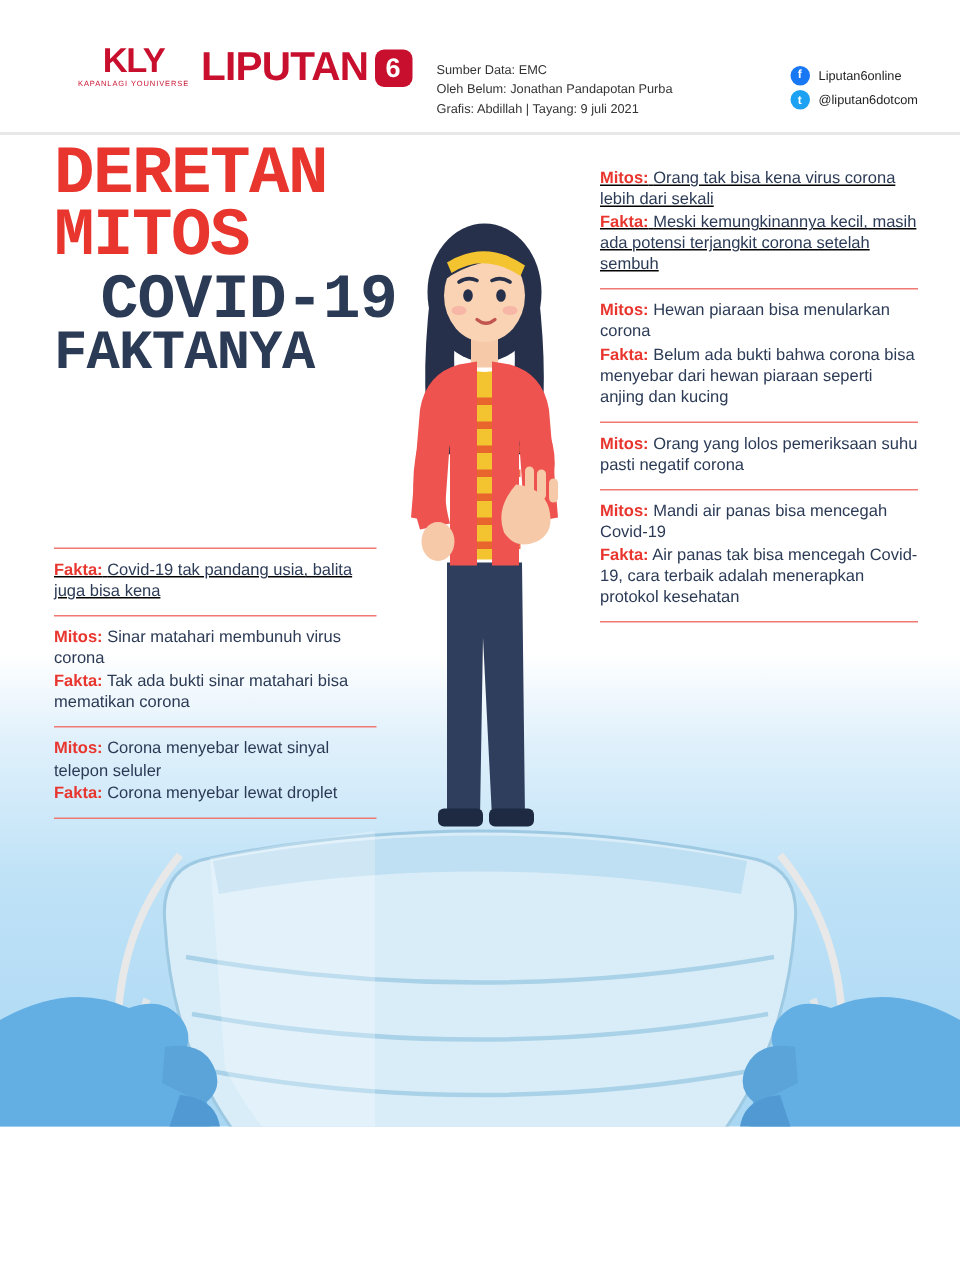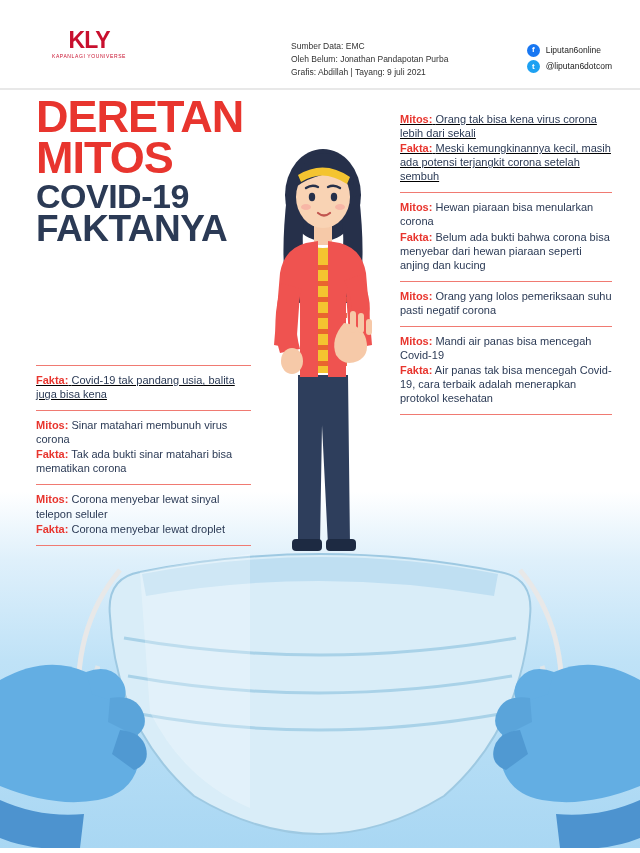--- a/index.html
+++ b/index.html
@@ -4,21 +4,21 @@
 <style>
   html,body{margin:0;padding:0;}
   body{
     width:640px;height:853px;
     background:#ffffff;
     font-family:"Liberation Sans", sans-serif;
     overflow:hidden;
   }
   .poster{
     position:relative;
-    width:640px;height:848px;
+    width:640px;height:751px;
     background:
       linear-gradient(180deg,#ffffff 0%,#ffffff 58%,#dff0fb 66%,#bfe2f7 78%,#a9d7f3 100%);
     overflow:hidden;
   }
   
   .header{
     position:absolute;top:0;left:0;width:640px;height:88px;
     background:#ffffff;
     border-bottom:2px solid #e8e8e8;
     display:flex;align-items:center;
@@ -57,28 +57,29 @@
     display:inline-flex;align-items:center;justify-content:center;
     color:#fff;font-size:8px;font-weight:bold;
   }
   .fb{background:#1877f2;}
   .tw{background:#1da1f2;}
 
   
   .headline{
     position:absolute;left:36px;top:96px;width:250px;
     line-height:.92;
+    font-family:Liberation Mono, monospace;
   }
   .h-red{
     font-size:45px;font-weight:bold;color:#e8352e;letter-spacing:-1px;
     display:block;
   }
   .h-dark{
-    font-size:34px;font-weight:bold;color:#2b3a55;letter-spacing:-0.5px;
-    display:block;margin-top:2px;
+    font-size:42px;font-weight:bold;color:#2b3a55;letter-spacing:-0.5px;
+    display:block;margin-top:2px;margin-left:31px;
   }
   .h-blue{
     font-size:50px;font-weight:bold;color:#1fa0e0;letter-spacing:-1px;
     display:block;margin-top:4px;
   }
   .h-dark2{
     font-size:37px;font-weight:bold;color:#2b3a55;letter-spacing:-0.5px;
     display:block;margin-top:0px;
   }
 
@@ -113,20 +114,23 @@
 </head>
 <body>
 
 <div class="poster">
 
   <div class="header">
     <div class="logo-block">
       <div class="kly">
         <span class="kly-main">KLY</span>
         <span class="kly-sub">KAPANLAGI YOUNIVERSE</span>
+      </div>
+      <div>
+        <span class="liputan">LIPUTAN</span><span class="six">6</span>
       </div>
     </div>
 
     <div class="credits">
       <div>Sumber Data: EMC</div>
       <div>Oleh Belum: Jonathan Pandapotan Purba</div>
       <div>Grafis: Abdillah | Tayang: 9 juli 2021</div>
     </div>
 
     <div class="socials">

